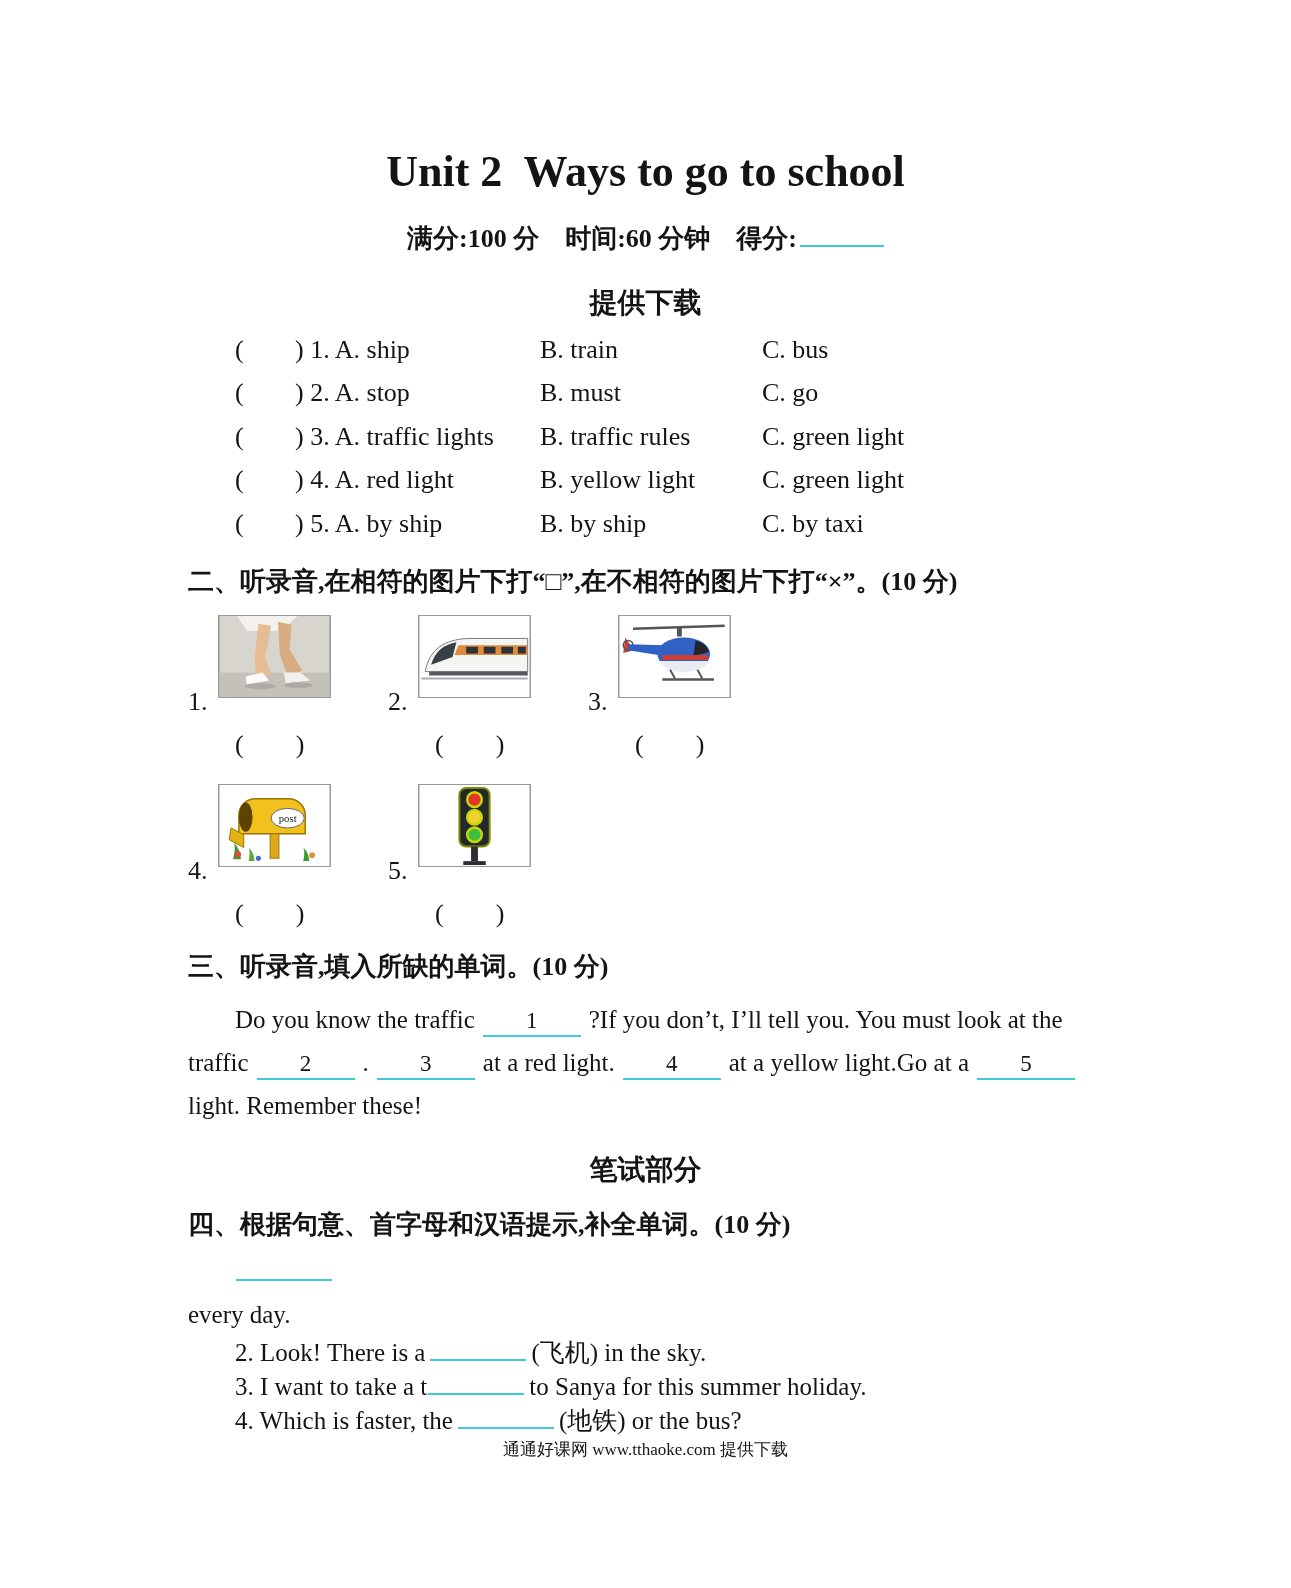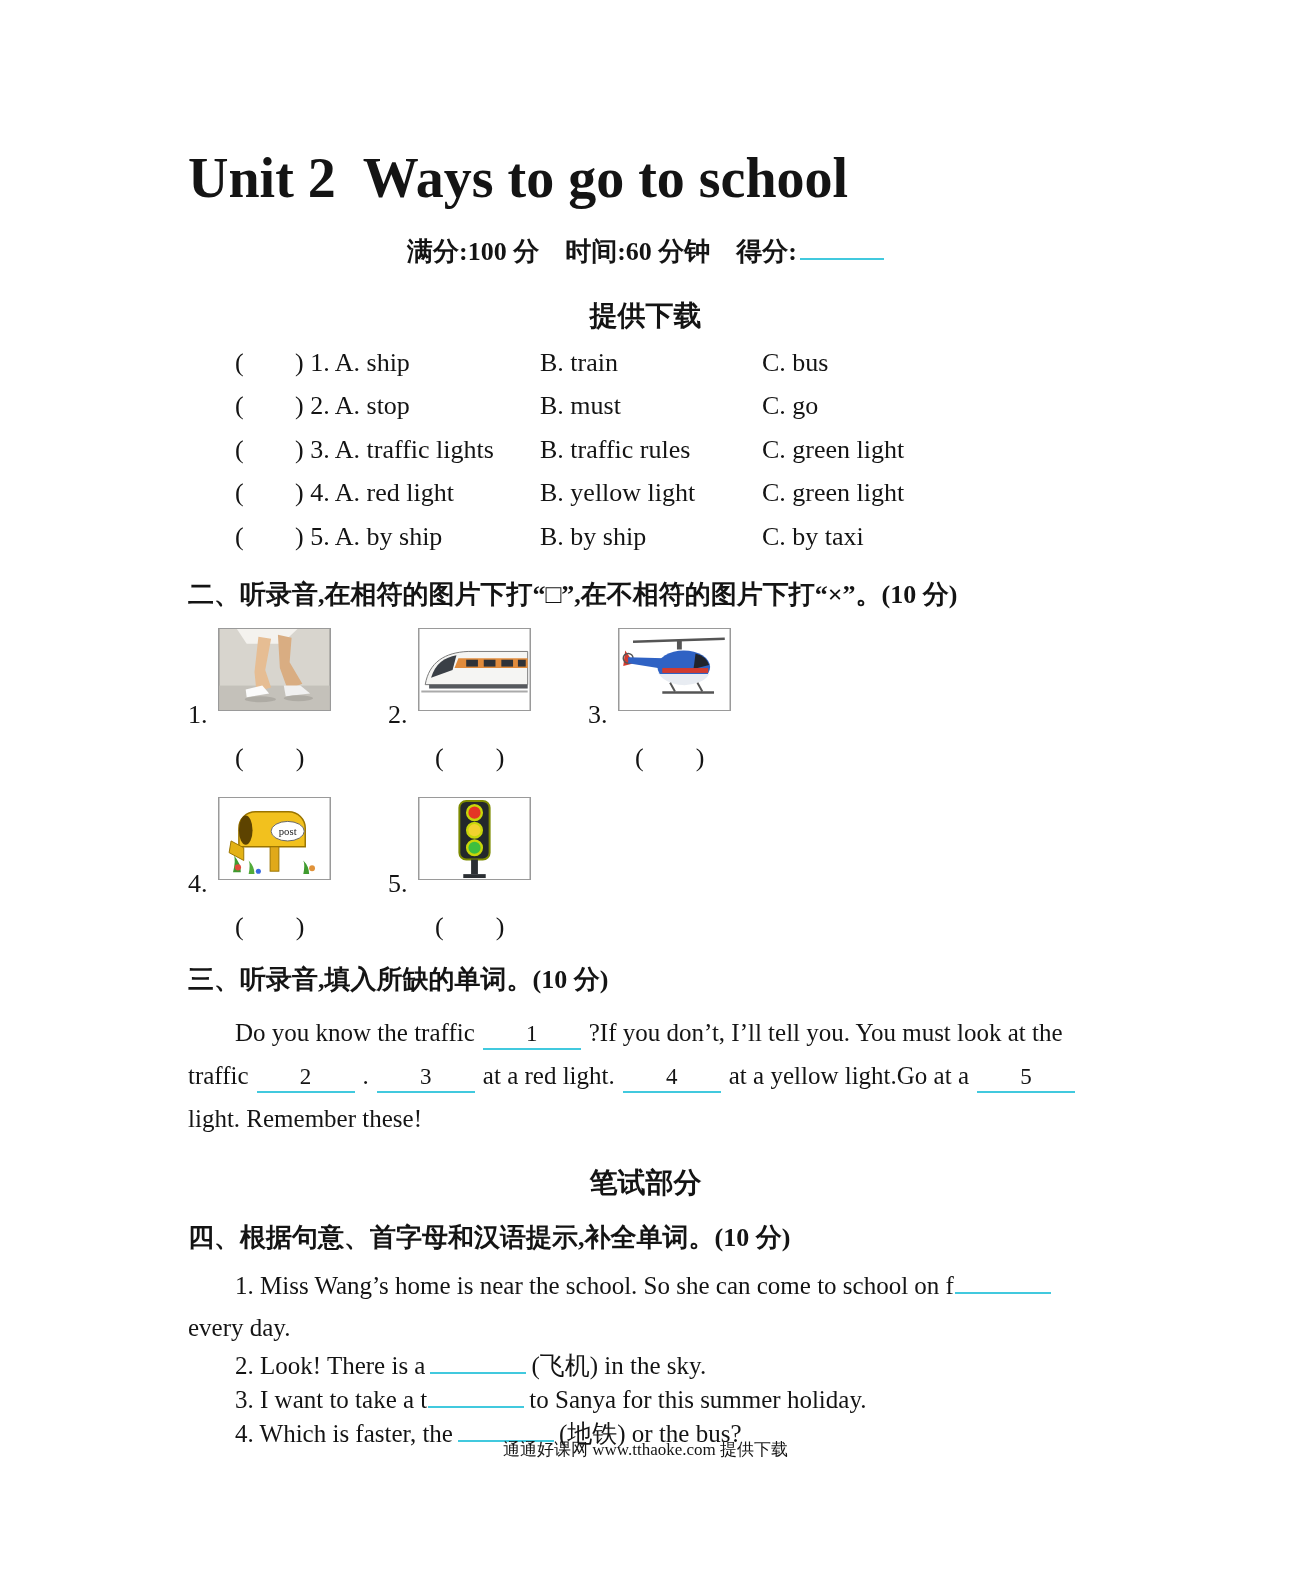--- a/index.html
+++ b/index.html
@@ -4,21 +4,21 @@
 <style>
   * { margin:0; padding:0; box-sizing:border-box; }
   html,body { background:#ffffff; }
   .page {
     position:relative; width:1291px; height:1588px; margin:0 auto;
     background:#ffffff; color:#141414; overflow:hidden;
     font-family:"Liberation Serif","DejaVu Serif",serif;
   }
   .content { position:absolute; left:188px; width:915px; top:0; }
 
-  .title { margin-top:146px; text-align:left; font-size:56px; font-weight:bold; white-space:pre; }
+  .title { margin-top:146px; text-align:center; font-size:44px; font-weight:bold; white-space:pre; }
   .score-line { margin-top:24px; text-align:center; font-size:26px; font-weight:bold; }
   .score-line .gap { display:inline-block; width:26px; }
 
   .blank { display:inline-block; border-bottom:2px solid #41c9de; vertical-align:baseline; text-align:center; }
   .score-blank { width:84px; height:22px; margin-left:3px; }
 
   .section-center { margin-top:28px; text-align:center; font-size:28px; font-weight:bold; }
   .part-heading { margin-top:18px; font-size:26px; font-weight:bold; }
 
   .choice-grid { margin-left:47px; margin-top:6px; font-size:26px; }
@@ -208,21 +208,21 @@
         <span>traffic</span><span class="blank num-blank">2</span><span>.</span><span class="blank num-blank">3</span><span>at a red light.</span><span class="blank num-blank">4</span><span>at a yellow light.Go at a</span><span class="blank num-blank">5</span>
       </div>
       <div class="para-line">light. Remember these!</div>
     </div>
 
     <div class="section-center" style="margin-top:24px;">笔试部分</div>
 
     <div class="part-heading">四、根据句意、首字母和汉语提示,补全单词。(10 分)</div>
     <div class="p4-block">
       <div class="p4-line first indent1">
-        <span>1. Miss Wang’s home is near the school. So she can come to school on f</span><span class="blank word-blank tight-left"></span>
+        <span class="blank word-blank tight-left"></span>
       </div>
       <div class="p4-line first">every day.</div>
       <div class="p4-line indent1">
         <span>2. Look! There is a</span><span class="blank word-blank"></span><span>(飞机) in the sky.</span>
       </div>
       <div class="p4-line indent1">
         <span>3. I want to take a t</span><span class="blank word-blank tight-left"></span><span>to Sanya for this summer holiday.</span>
       </div>
       <div class="p4-line indent1">
         <span>4. Which is faster, the</span><span class="blank word-blank"></span><span>(地铁) or the bus?</span>

